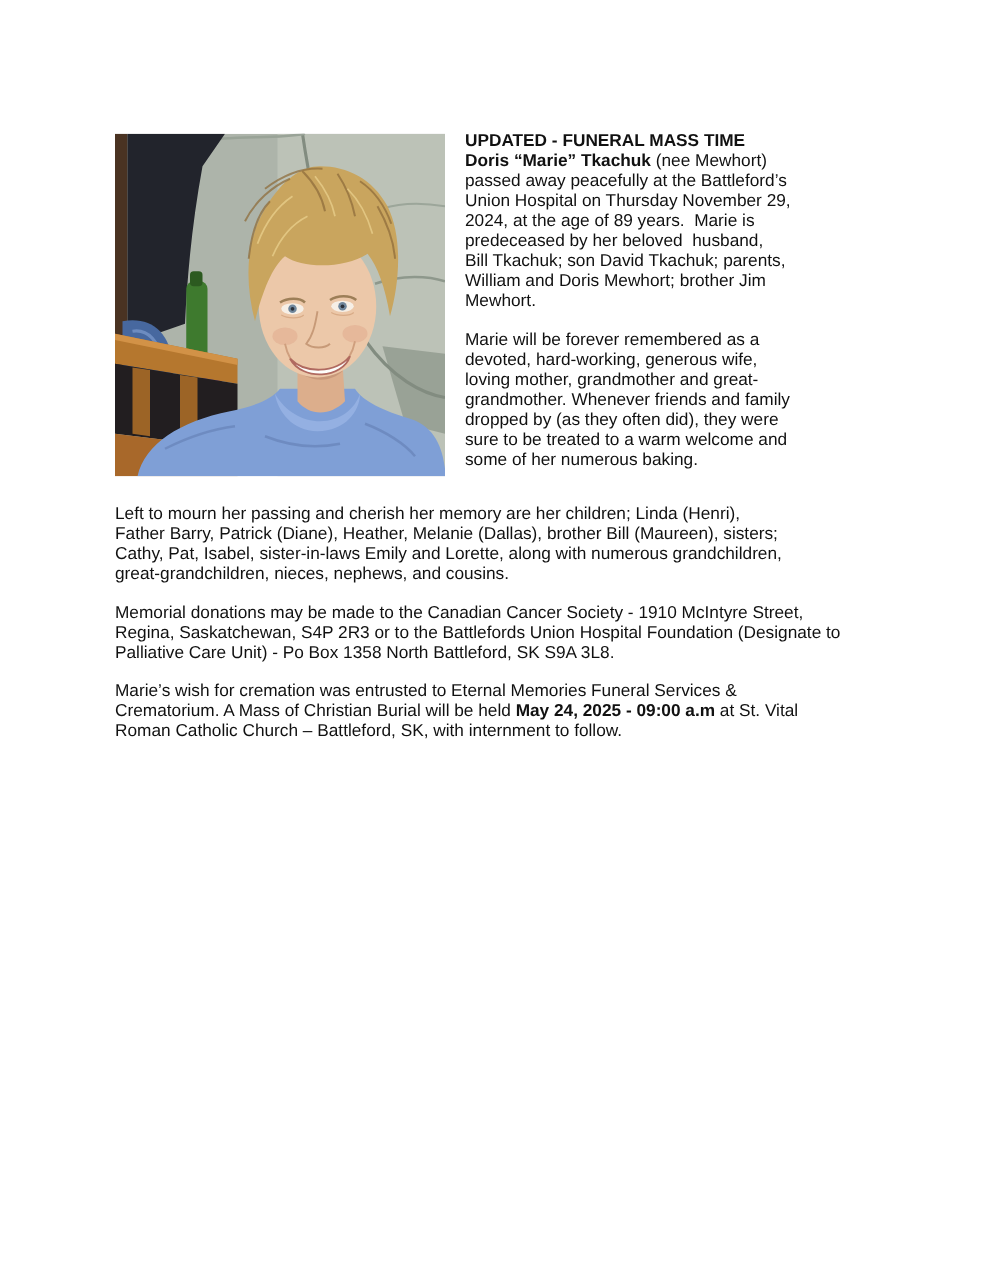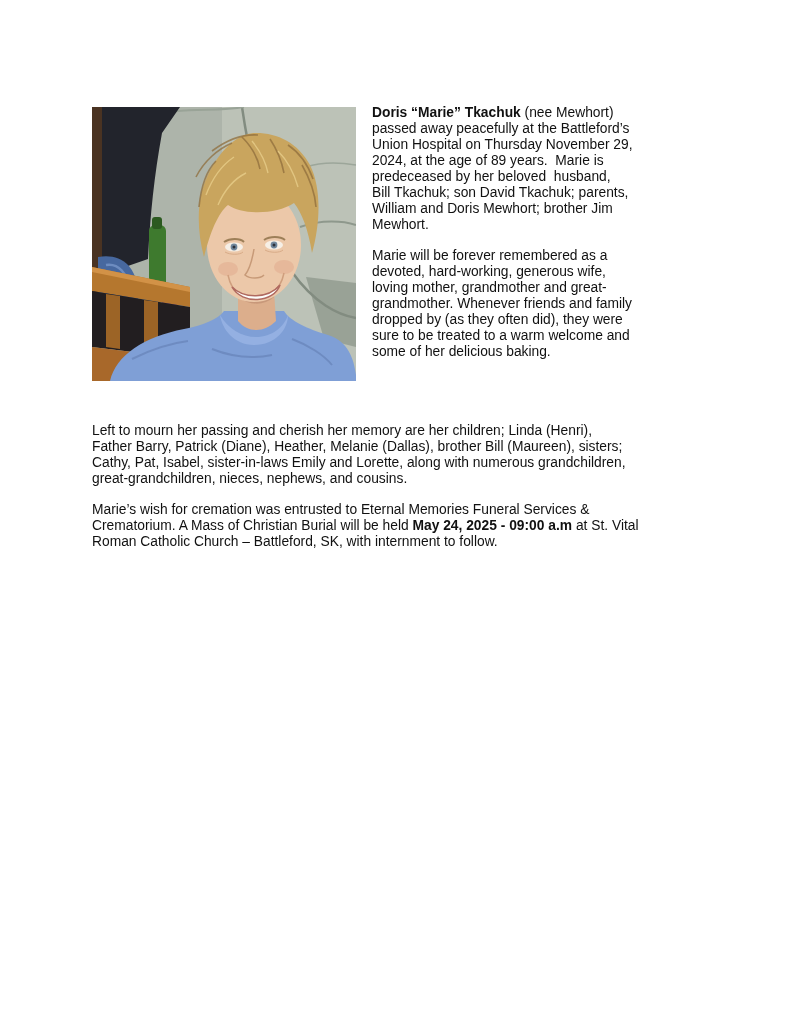--- a/index.html
+++ b/index.html
@@ -23,21 +23,21 @@
   .photo svg { display: block; width: 100%; height: 100%; }
   .right-col {
     position: absolute;
     left: 372px;
     top: 105px;
     width: 334px;
   }
   .body-col {
     position: absolute;
     left: 92px;
-    top: 423px;
+    top: 403px;
     width: 680px;
   }
   .txt {
     font-size: 13.8px;
     line-height: 16px;
     white-space: pre-wrap;
     color: #111111;
   }
   .headline { font-weight: bold; }
   .para-gap { margin-top: 15px; }
@@ -118,40 +118,44 @@
         <g>
           <path d="M112,150 C104,120 104,86 120,60 C134,36 150,26 164,26 C186,26 206,36 218,58 C230,82 228,118 220,146 C216,122 210,106 202,96 C184,108 150,108 136,98 C126,106 118,126 112,150 Z" fill="#c9a55e"></path>
           <path d="M120,44 C136,32 152,27 166,28 M104,70 C112,54 126,42 140,36 M107,100 C109,80 114,64 124,54 M196,38 C208,46 216,58 221,72 M210,58 C218,72 223,86 224,100 M150,30 C160,40 166,52 168,62 M178,32 C186,44 190,56 192,66" fill="none" stroke="#8f6e3c" stroke-width="1.6" opacity="0.75"></path>
           <path d="M114,88 C120,72 130,58 142,50 M126,98 C132,84 142,72 154,66 M186,44 C196,54 202,66 206,80 M160,34 C168,44 174,56 176,66" fill="none" stroke="#e7cd8a" stroke-width="1.4" opacity="0.8"></path>
         </g>
       </g>
     </svg>
   </div>
 
   <div class="right-col">
+    <div class="txt headline">UPDATED - FUNERAL MASS TIME</div>
     <p class="txt"><strong>Doris “Marie” Tkachuk</strong><span> (nee Mewhort)
 passed away peacefully at the Battleford’s
 Union Hospital on Thursday November 29,
 2024, at the age of 89 years.  Marie is
 predeceased by her beloved  husband,
 Bill Tkachuk; son David Tkachuk; parents,
 William and Doris Mewhort; brother Jim
 Mewhort.</span></p>
     <p class="txt para-gap">Marie will be forever remembered as a
 devoted, hard-working, generous wife,
 loving mother, grandmother and great-
 grandmother. Whenever friends and family
 dropped by (as they often did), they were
 sure to be treated to a warm welcome and
-some of her delicious baking.</p>
+some of her numerous baking.</p>
   </div>
 
   <div class="body-col">
     <p class="txt">Left to mourn her passing and cherish her memory are her children; Linda (Henri),
 Father Barry, Patrick (Diane), Heather, Melanie (Dallas), brother Bill (Maureen), sisters;
 Cathy, Pat, Isabel, sister-in-laws Emily and Lorette, along with numerous grandchildren,
 great-grandchildren, nieces, nephews, and cousins.</p>
+    <p class="txt para-gap">Memorial donations may be made to the Canadian Cancer Society - 1910 McIntyre Street,
+Regina, Saskatchewan, S4P 2R3 or to the Battlefords Union Hospital Foundation (Designate to
+Palliative Care Unit) - Po Box 1358 North Battleford, SK S9A 3L8.</p>
     <p class="txt para-gap"><span>Marie’s wish for cremation was entrusted to Eternal Memories Funeral Services &amp;
 Crematorium. A Mass of Christian Burial will be held </span><strong>May 24, 2025 - 09:00 a.m</strong><span> at St. Vital
 Roman Catholic Church – Battleford, SK, with internment to follow.</span></p>
   </div>
 
 </div>
 
 </body></html>

